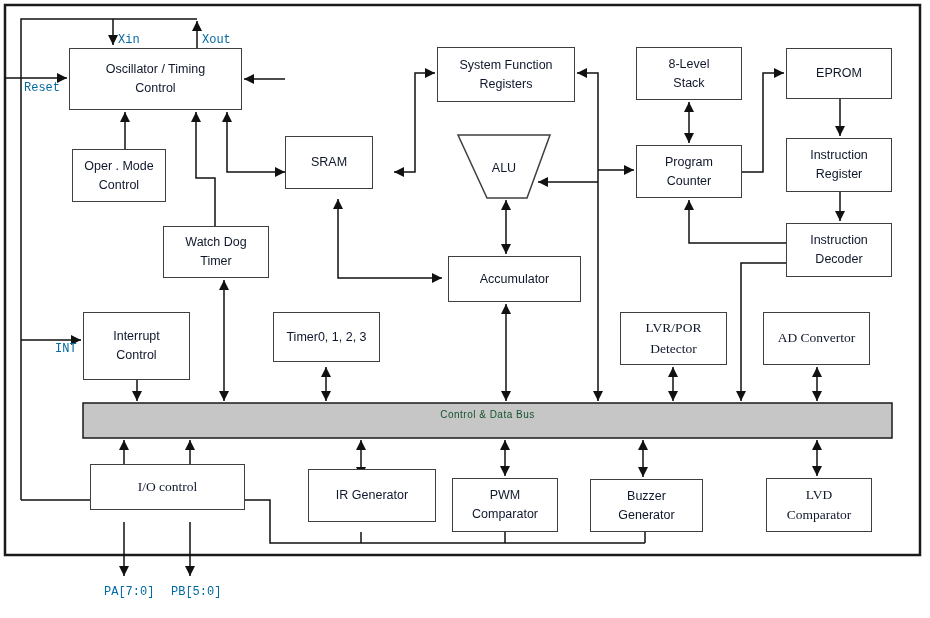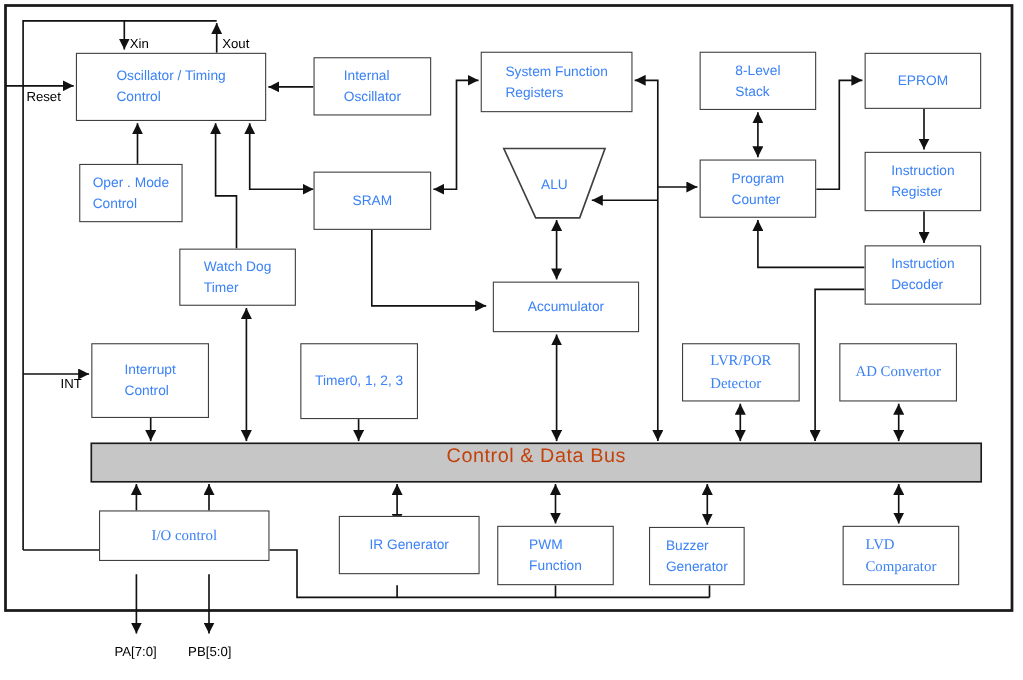--- a/index.html
+++ b/index.html
@@ -4,29 +4,29 @@
 <style>
   html,body{margin:0;padding:0;background:#fff;}
   .stage{position:relative;width:930px;height:618px;background:#ffffff;overflow:hidden;
          font-family:"Liberation Sans",sans-serif;}
   svg{position:absolute;left:0;top:0;}
   .c{stroke:#111;stroke-width:1.5;fill:none;}
   .shape{fill:#fff;stroke:#3f3f3f;stroke-width:1.5;}
   .busrect{stroke:#1a1a1a;stroke-width:1.5;}
   .border{fill:none;stroke:#1a1a1a;stroke-width:2.5;}
   .box{position:absolute;background:#fff;border:1.5px solid #3f3f3f;
-       display:flex;align-items:center;justify-content:center;
-       font-size:12.5px;line-height:1.5;color:#3b82f6;white-space:pre-line;box-sizing:border-box;}
+       display:flex;align-items:center;justify-content:center;text-align:center;
+       font-size:12.5px;line-height:1.5;color:#0f172a;white-space:pre-line;box-sizing:border-box;}
   .serif{font-family:"Liberation Serif",serif;font-size:13.5px;}
   .plain{position:absolute;border:none;background:transparent;}
-  .lbl{position:absolute;font-size:12px;color:#000000;white-space:nowrap;}
+  .lbl{position:absolute;font-size:12px;color:#0369a1;white-space:nowrap;font-family:Liberation Mono, monospace;}
   .lbl.ctr{text-align:left;}
   .buslbl{position:absolute;left:83px;top:403px;width:809px;height:23px;
           display:flex;align-items:center;justify-content:center;
-          font-size:18px;color:#c2410c;letter-spacing:0.5px;}
+          font-size:10px;color:#14532d;letter-spacing:0.5px;}
 </style>
 </head>
 <body>
 
 <div class="stage">
 
   <svg width="930" height="618" viewBox="0 0 930 618">
     <defs>
       <marker id="ah" markerUnits="userSpaceOnUse" markerWidth="11" markerHeight="10" refX="10" refY="5" orient="auto-start-reverse">
         <path d="M0,0 L10,5 L0,10 Z" fill="#111"></path>
@@ -84,50 +84,48 @@
     <path class="c" d="M505,532 L505,543"></path>
     <path class="c" d="M645,532 L645,543"></path>
 
     <rect class="busrect" x="83" y="403" width="809" height="35" fill="#c6c6c6"></rect>
 
     <polygon class="shape" points="458,135 550,135 527,198 487,198"></polygon>
   </svg>
 
   <div class="box" style="left:69px;top:48px;width:173px;height:62px">Oscillator / Timing
 Control</div>
-  <div class="box" style="left:285px;top:52px;width:107px;height:53px">Internal
-Oscillator</div>
   <div class="box" style="left:437px;top:47px;width:138px;height:55px">System Function
 Registers</div>
   <div class="box" style="left:636px;top:47px;width:106px;height:53px">8-Level
 Stack</div>
   <div class="box" style="left:786px;top:48px;width:106px;height:51px">EPROM</div>
   <div class="box" style="left:72px;top:149px;width:94px;height:53px">Oper . Mode
 Control</div>
-  <div class="box" style="left:285px;top:156px;width:107px;height:53px">SRAM</div>
+  <div class="box" style="left:285px;top:136px;width:88px;height:53px">SRAM</div>
   <div class="box" style="left:636px;top:145px;width:106px;height:53px">Program
 Counter</div>
   <div class="box" style="left:786px;top:138px;width:106px;height:54px">Instruction
 Register</div>
   <div class="box" style="left:163px;top:226px;width:106px;height:52px">Watch Dog
 Timer</div>
   <div class="box" style="left:786px;top:223px;width:106px;height:54px">Instruction
 Decoder</div>
   <div class="box" style="left:448px;top:256px;width:133px;height:46px">Accumulator</div>
   <div class="box" style="left:83px;top:312px;width:107px;height:68px">Interrupt
 Control</div>
-  <div class="box" style="left:273px;top:312px;width:107px;height:69px">Timer0, 1, 2, 3</div>
+  <div class="box" style="left:273px;top:312px;width:107px;height:50px">Timer0, 1, 2, 3</div>
   <div class="box serif" style="left:620px;top:312px;width:107px;height:53px">LVR/POR
 Detector</div>
   <div class="box serif" style="left:763px;top:312px;width:107px;height:53px">AD Convertor</div>
   <div class="box serif" style="left:90px;top:464px;width:155px;height:46px">I/O control</div>
   <div class="box" style="left:308px;top:469px;width:128px;height:53px">IR Generator</div>
   <div class="box" style="left:452px;top:478px;width:106px;height:54px">PWM
-Function</div>
-  <div class="box" style="left:590px;top:479px;width:87px;height:53px">Buzzer
+Comparator</div>
+  <div class="box" style="left:590px;top:479px;width:113px;height:53px">Buzzer
 Generator</div>
   <div class="box plain" style="left:459px;top:155px;width:90px;height:26px">ALU</div>
 
   <div class="box serif" style="left:766px;top:478px;width:106px;height:54px">LVD
 Comparator</div>
 
   <div class="buslbl">Control &amp; Data Bus</div>
 
   <div class="lbl" style="left:118px;top:33px">Xin</div>
   <div class="lbl" style="left:202px;top:33px">Xout</div>

